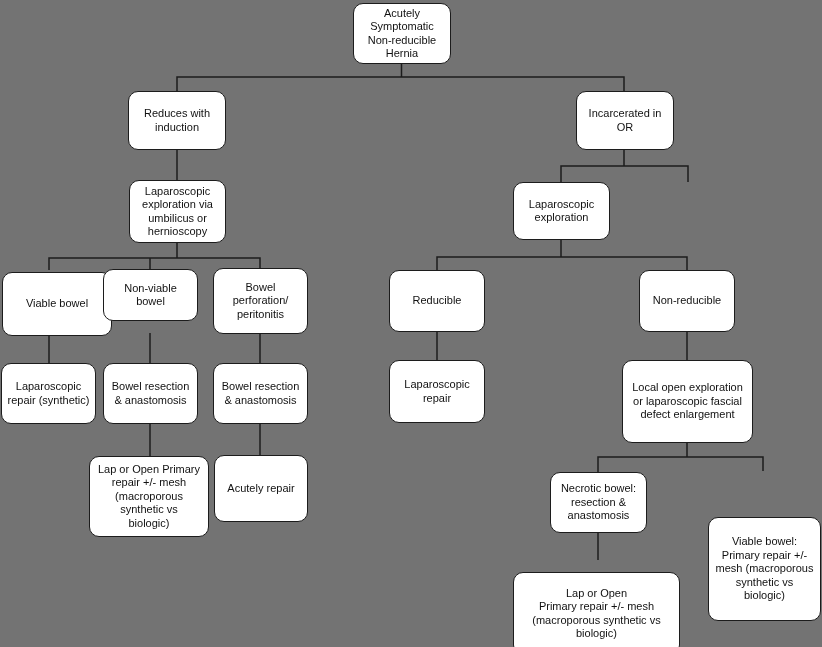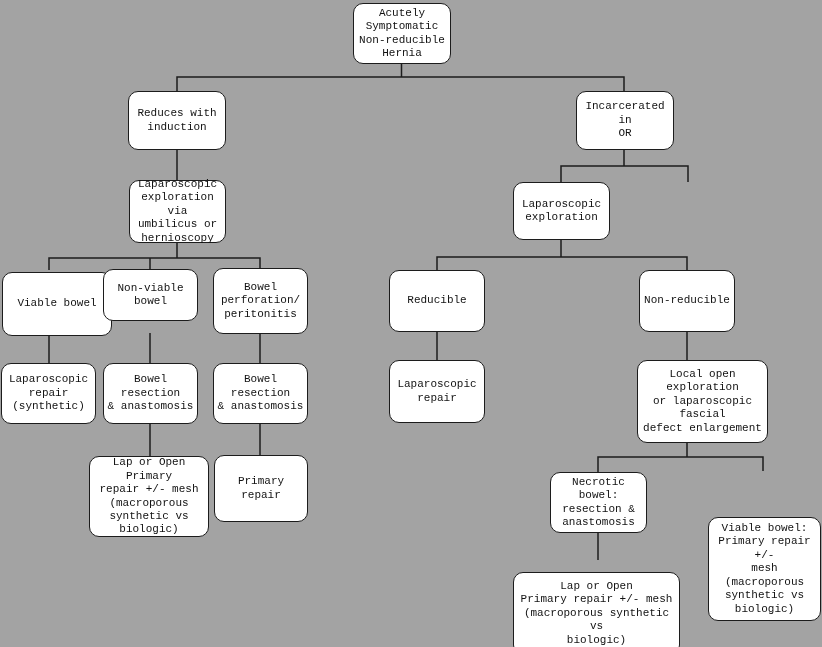--- a/index.html
+++ b/index.html
@@ -4,22 +4,22 @@
 <style>
   html, body {
     margin: 0;
     padding: 0;
     background: #ffffff;
   }
   #canvas {
     position: relative;
     width: 822px;
     height: 647px;
-    background: #a3a3a3;
-    font-family: Liberation Mono, monospace;
+    background: #737373;
+    font-family: Liberation Sans, sans-serif;
     overflow: hidden;
   }
   #edges {
     position: absolute;
     left: 0;
     top: 0;
     pointer-events: none;
   }
   .node {
     position: absolute;
@@ -98,31 +98,31 @@
 
   <div class="node" style="left:103px; top:363px; width:95px;  height:61px;">Bowel resection
 &amp; anastomosis</div>
 
   <div class="node" style="left:213px; top:363px; width:95px;  height:61px;">Bowel resection
 &amp; anastomosis</div>
 
   <div class="node" style="left:389px; top:360px; width:96px;  height:63px;">Laparoscopic
 repair</div>
 
-  <div class="node" style="left:622px; top:360px; width:131px; height:83px;margin-left:15px;">Local open exploration
+  <div class="node" style="left:622px; top:360px; width:131px; height:83px;">Local open exploration
 or laparoscopic fascial
 defect enlargement</div>
 
   <div class="node" style="left:89px;  top:456px; width:120px; height:81px;">Lap or Open Primary
 repair +/- mesh
 (macroporous
 synthetic vs
 biologic)</div>
 
-  <div class="node" style="left:214px; top:455px; width:94px;  height:67px;">Primary repair</div>
+  <div class="node" style="left:214px; top:455px; width:94px;  height:67px;">Acutely repair</div>
 
   <div class="node" style="left:550px; top:472px; width:97px;  height:61px;">Necrotic bowel:
 resection &amp;
 anastomosis</div>
 
   <div class="node" style="left:708px; top:471px; width:113px; height:104px;margin-top:46px;">Viable bowel:
 Primary repair +/-
 mesh (macroporous
 synthetic vs
 biologic)</div>

